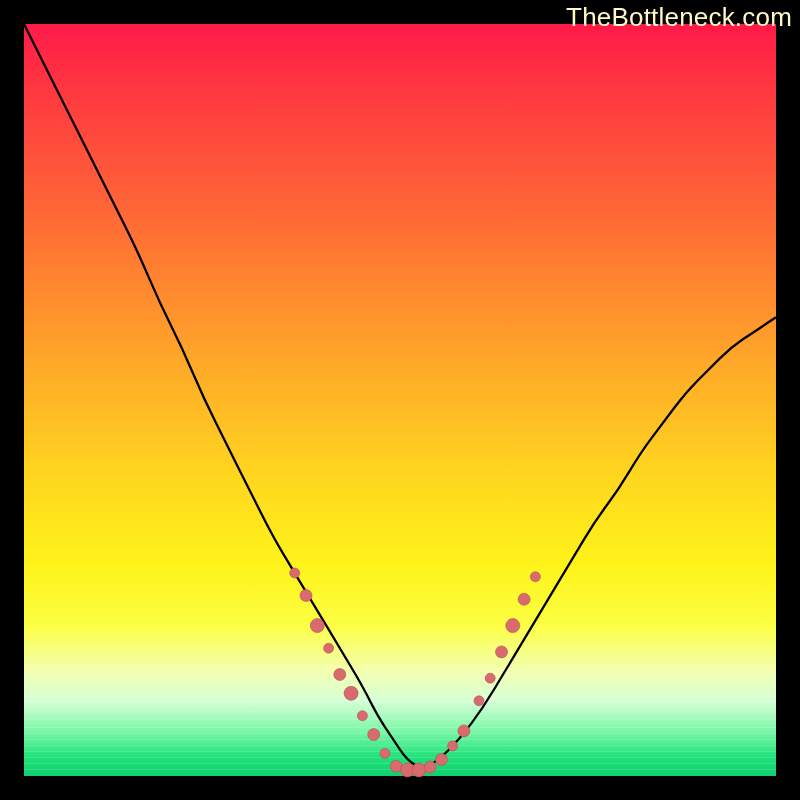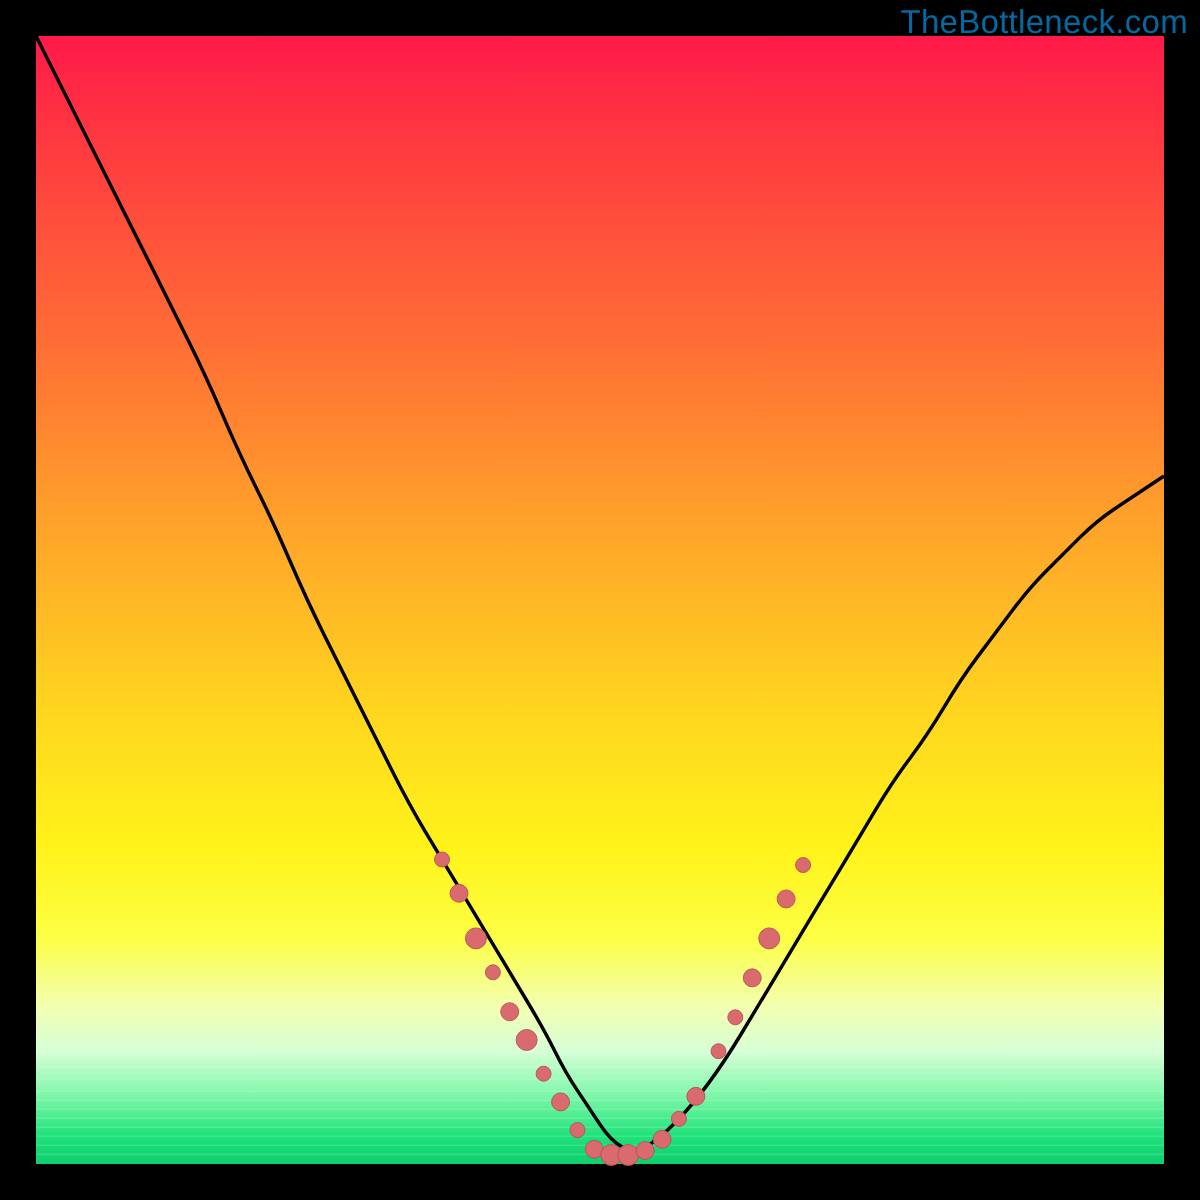--- a/index.html
+++ b/index.html
@@ -29,22 +29,22 @@
       #d6ffd6 90%,
       #7cf7a8 94%,
       #1fe27a 97.5%,
       #0fcf6e 100%
     );
   }
   .attribution {
     position: absolute;
     top: 2px;
     right: 8px;
-    color: #0369a1;
-    font-size: 22px;
+    color: #fef9c3;
+    font-size: 26px;
     font-weight: 500;
     letter-spacing: 0.2px;
   }
   svg.curve {
     position: absolute;
     left: 0;
     top: 0;
     width: 752px;
     height: 752px;
     overflow: visible;

